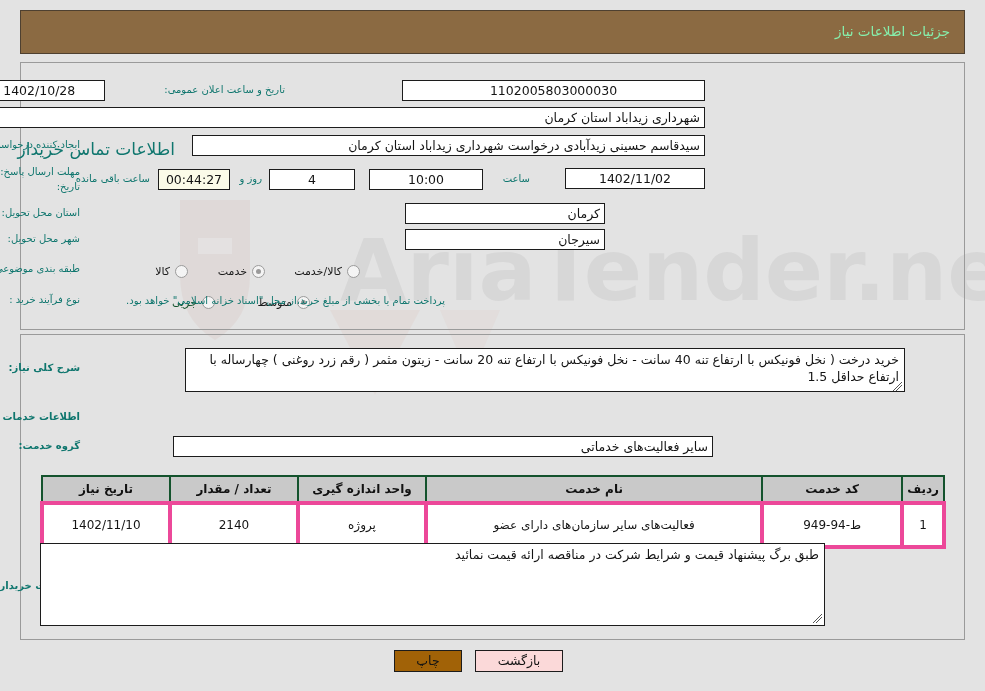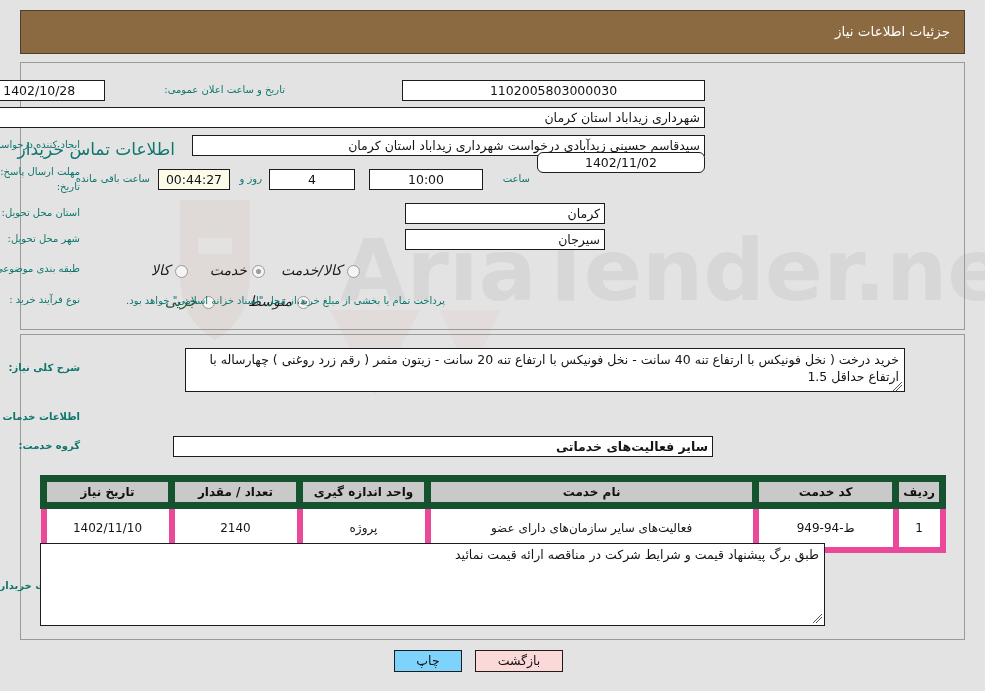--- a/index.html
+++ b/index.html
@@ -33,21 +33,21 @@
     position: absolute;
     left: 20px; top: 10px;
     width: 945px; height: 44px;
     background: #8b6a42;
     border: 1px solid #4e4030;
     z-index: 2;
   }
   .header-title {
     position: absolute;
     right: 14px; top: 12px;
-    color: #ffffff;
+    color: #86efac;
     font-size: 13.5px;
   }
 
   
   .panel {
     position: absolute;
     background: transparent;
     border: 1px solid #9a9a9a;
     z-index: 1;
   }
@@ -134,69 +134,68 @@
   }
   .radio-dot.on::after {
     content: "";
     position: absolute;
     left: 3px; top: 3px;
     width: 5px; height: 5px;
     border-radius: 50%;
     background: #9a9a9a;
   }
   .radio-txt {
-    font-size: 14px;
+    font-size: 11px;
     color: #1a1a1a;
     margin-right: 5px;
     vertical-align: 1px;
-    font-style: italic;
   }
   .radio-txt.sel { color: #14532d; }
 
   
   .tbl {
     position: absolute;
     left: 40px; top: 475px;
     width: 906px;
     border-collapse: collapse;
     font-size: 12px;
     direction: rtl;
   }
   .tbl th {
     background: #c9c9c9;
-    border: 7px solid #14532d;
+    border: 2px solid #14532d;
     color: #111;
     font-weight: bold;
     height: 27px;
     padding: 2px 4px;
     text-align: center;
   }
   .tbl td {
     background: #ffffff;
-    border: 6px solid #ec4899;
+    border: 4px solid #ec4899;
     color: #141414;
     height: 44px;
     padding: 2px 4px;
     text-align: center;
   }
 
   
   .btn {
     position: absolute;
     height: 22px;
     border: 1px solid #1c1c1c;
     font-family: "DejaVu Sans", "Liberation Sans", sans-serif;
     font-size: 12.5px;
     color: #141414;
     cursor: pointer;
     padding: 0;
     line-height: 20px;
     text-align: center;
   }
-  .btn-print  { background: #7dd3fc; }
+  .btn-print  { background: #a16207; }
   .btn-back   { background: #fbd9d9; }
 </style>
 </head>
 <body>
 
 <div id="page">
 
   <svg class="watermark" viewBox="0 0 985 230" xmlns="http://www.w3.org/2000/svg">
     <path d="M180 20 L250 20 L250 95 Q250 140 215 160 Q180 140 180 95 Z" fill="#b9705f" opacity="0.5"></path>
     <path d="M198 58 L232 58 L232 74 L198 74 Z" fill="#ffffff" opacity="0.55"></path>
@@ -221,21 +220,21 @@
     <div class="tb center ltr" style="right:880px; top:80px; width:180px;">08:36 - 1402/10/28</div>
 
     <div class="lbl" style="right:905px; top:111px;">نام دستگاه خریدار:</div>
     <div class="tb" style="right:280px; top:107px; width:753px;">شهرداری زیداباد استان کرمان</div>
 
     <div class="lbl" style="right:905px; top:139px;">ایجاد کننده درخواست:</div>
     <div class="tb" style="right:280px; top:135px; width:513px;">سیدقاسم حسینی زیدآبادی درخواست شهرداری زیداباد استان کرمان</div>
     <div class="link" style="right:810px; top:139px;">اطلاعات تماس خریدار</div>
 
     <div class="lbl lbl-2l" style="right:905px; top:164px; width:90px;">مهلت ارسال پاسخ: تا تاریخ:</div>
-    <div class="tb center ltr" style="right:280px; top:152px; width:168px;border-radius:6px;">1402/11/02</div>
+    <div class="tb center ltr" style="right:280px; top:168px; width:140px;">1402/11/02</div>
     <div class="lbl" style="right:455px; top:173px;">ساعت</div>
     <div class="tb center ltr" style="right:502px; top:169px; width:114px;">10:00</div>
     <div class="tb center ltr" style="right:630px; top:169px; width:86px;">4</div>
     <div class="lbl" style="right:723px; top:173px;">روز و</div>
     <div class="tb timer ltr" style="right:755px; top:169px; width:72px;">00:44:27</div>
     <div class="lbl" style="right:835px; top:173px;">ساعت باقی مانده</div>
 
     <div class="lbl" style="right:905px; top:207px;">استان محل تحویل:</div>
     <div class="tb" style="right:380px; top:203px; width:200px;">کرمان</div>
 
@@ -265,21 +264,21 @@
     <div class="lbl lbl-b" style="right:905px; top:362px;">شرح کلی نیاز:</div>
     <div class="ta" style="right:80px; top:348px; width:720px; height:44px;">خرید درخت ( نخل فونیکس با ارتفاع تنه 40 سانت - نخل فونیکس با ارتفاع تنه 20 سانت - زیتون مثمر ( رقم زرد روغنی ) چهارساله با ارتفاع حداقل 1.5</div>
     <svg class="ta-grip" style="right:82px; top:381px;" viewBox="0 0 11 11" xmlns="http://www.w3.org/2000/svg">
       <line x1="1" y1="10" x2="10" y2="1" stroke="#555" stroke-width="1"></line>
       <line x1="4" y1="10" x2="10" y2="4" stroke="#555" stroke-width="1"></line>
     </svg>
 
     <div class="lbl lbl-b" style="right:905px; top:411px;">اطلاعات خدمات مورد نیاز</div>
 
     <div class="lbl lbl-b" style="right:905px; top:440px;">گروه خدمت:</div>
-    <div class="tb" style="right:272px; top:436px; width:540px;font-weight:bold;">سایر فعالیت‌های خدماتی</div>
+    <div class="tb" style="right:272px; top:436px; width:540px;">سایر فعالیت‌های خدماتی</div>
 
     <table class="tbl">
       <thead>
         <tr>
           <th style="width:34px;">ردیف</th>
           <th style="width:140px;">کد خدمت</th>
           <th>نام خدمت</th>
           <th style="width:128px;">واحد اندازه گیری</th>
           <th style="width:128px;">تعداد / مقدار</th>
           <th style="width:128px;">تاریخ نیاز</th>

